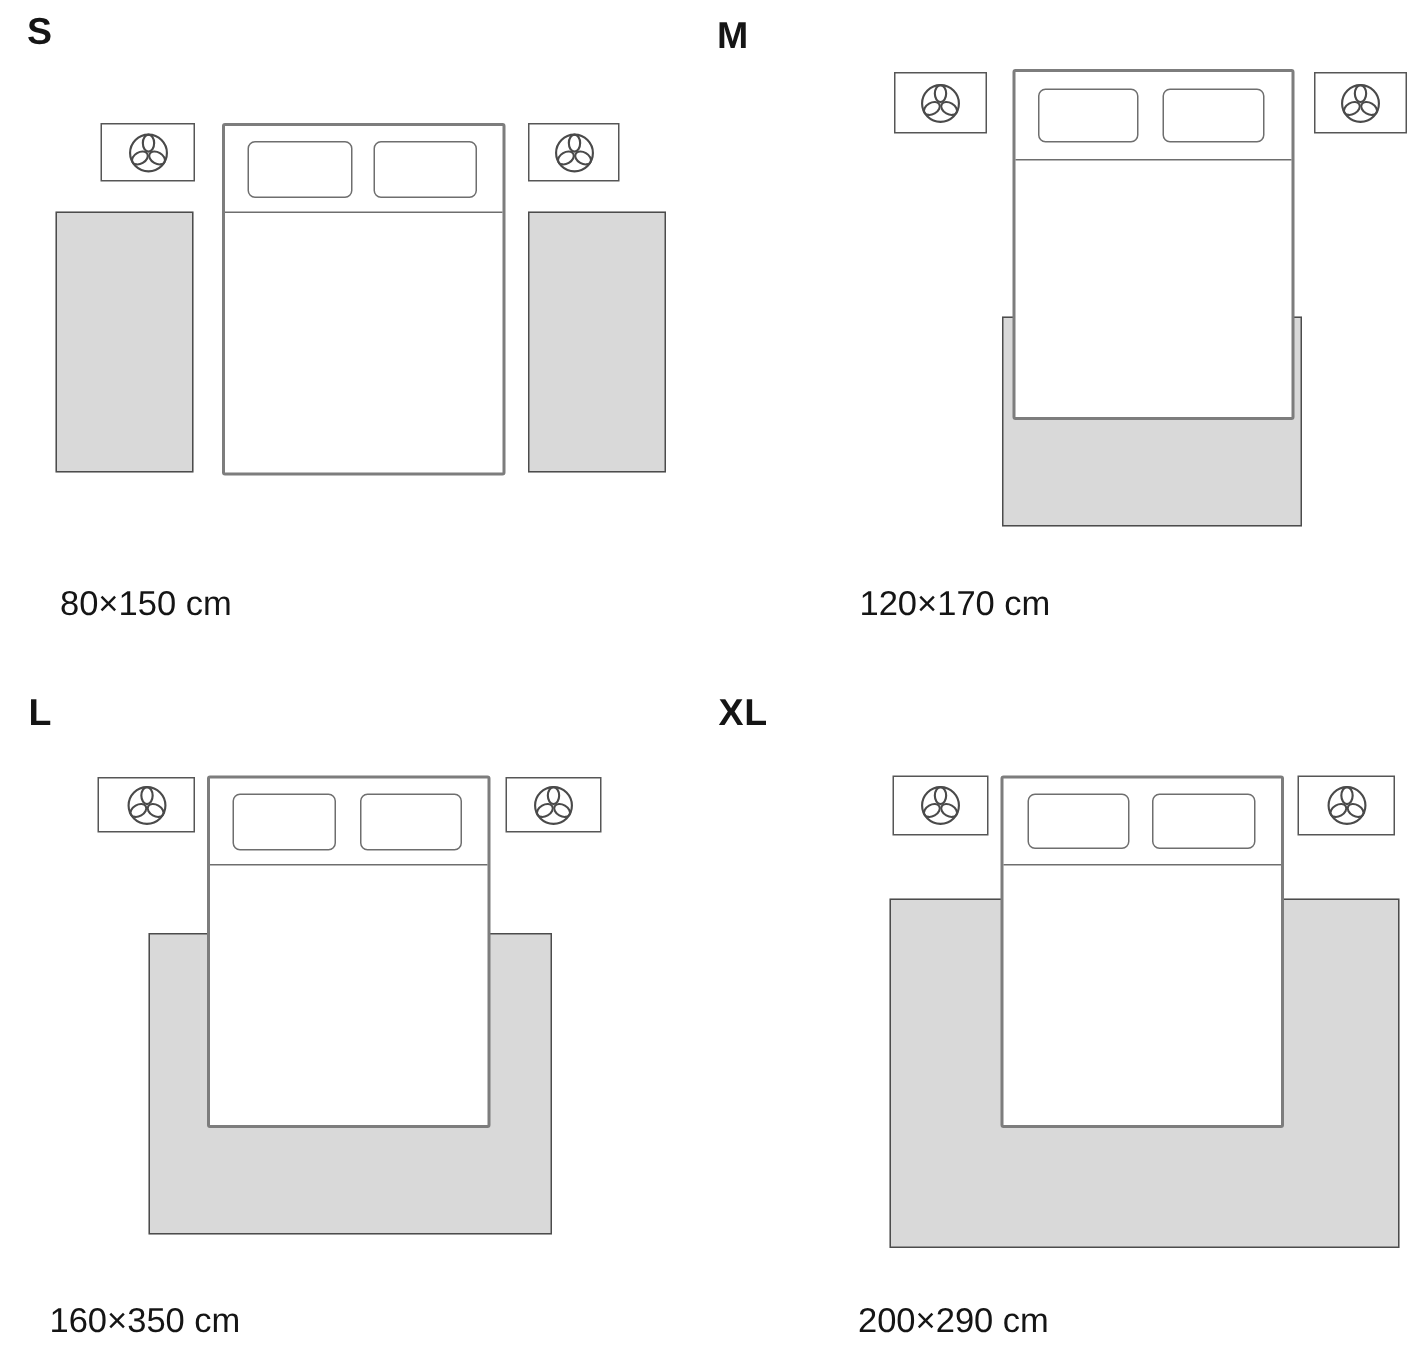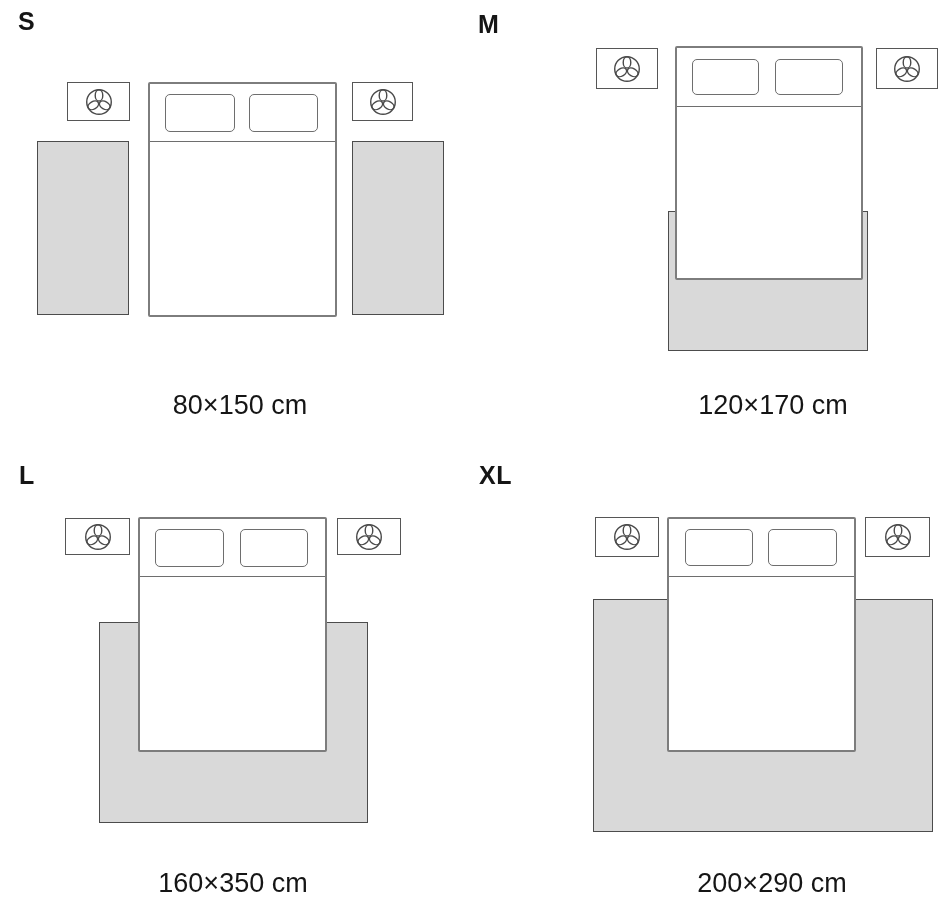--- a/index.html
+++ b/index.html
@@ -11,22 +11,22 @@
   .panel-s{left:0;top:0;}
   .panel-m{left:475px;top:0;}
   .panel-l{left:0;top:450px;}
   .panel-xl{left:477px;top:450px;text-decoration:underline;}
 
   .size-letter{
     position:absolute;margin:0;font-size:25px;font-weight:700;line-height:1;
     color:var(--text,#151515);letter-spacing:.5px;
   }
   .caption{
-    position:absolute;margin:0;width:400px;text-align:center;
-    font-size:27px;font-weight:400;line-height:1.2;color:var(--text,#151515);
+    position:absolute;margin:0;width:400px;
+    font-size:23px;font-weight:400;line-height:1.2;color:var(--text,#151515);
   }
   .nightstand{
     position:absolute;background:#fff;border:1.5px solid var(--nightstand-border,#565656);
     display:flex;align-items:center;justify-content:center;z-index:3;box-sizing:border-box;
   }
   .rug{
     position:absolute;background:var(--rug-fill,#d9d9d9);
     border:1.5px solid var(--rug-border,#4c4c4c);z-index:1;box-sizing:border-box;
   }
   .bed{

